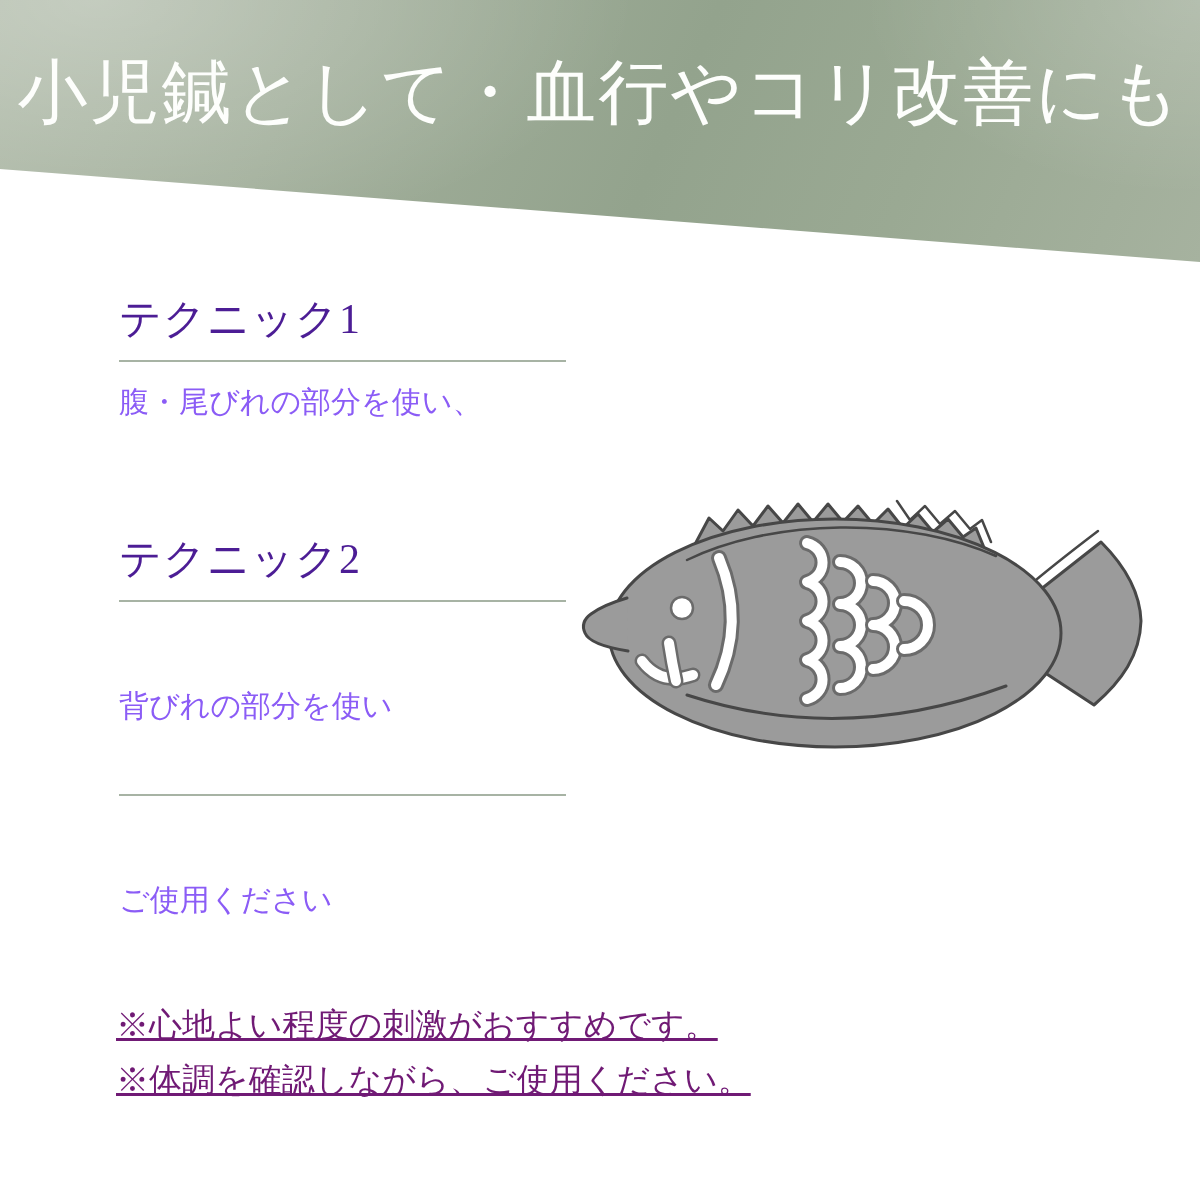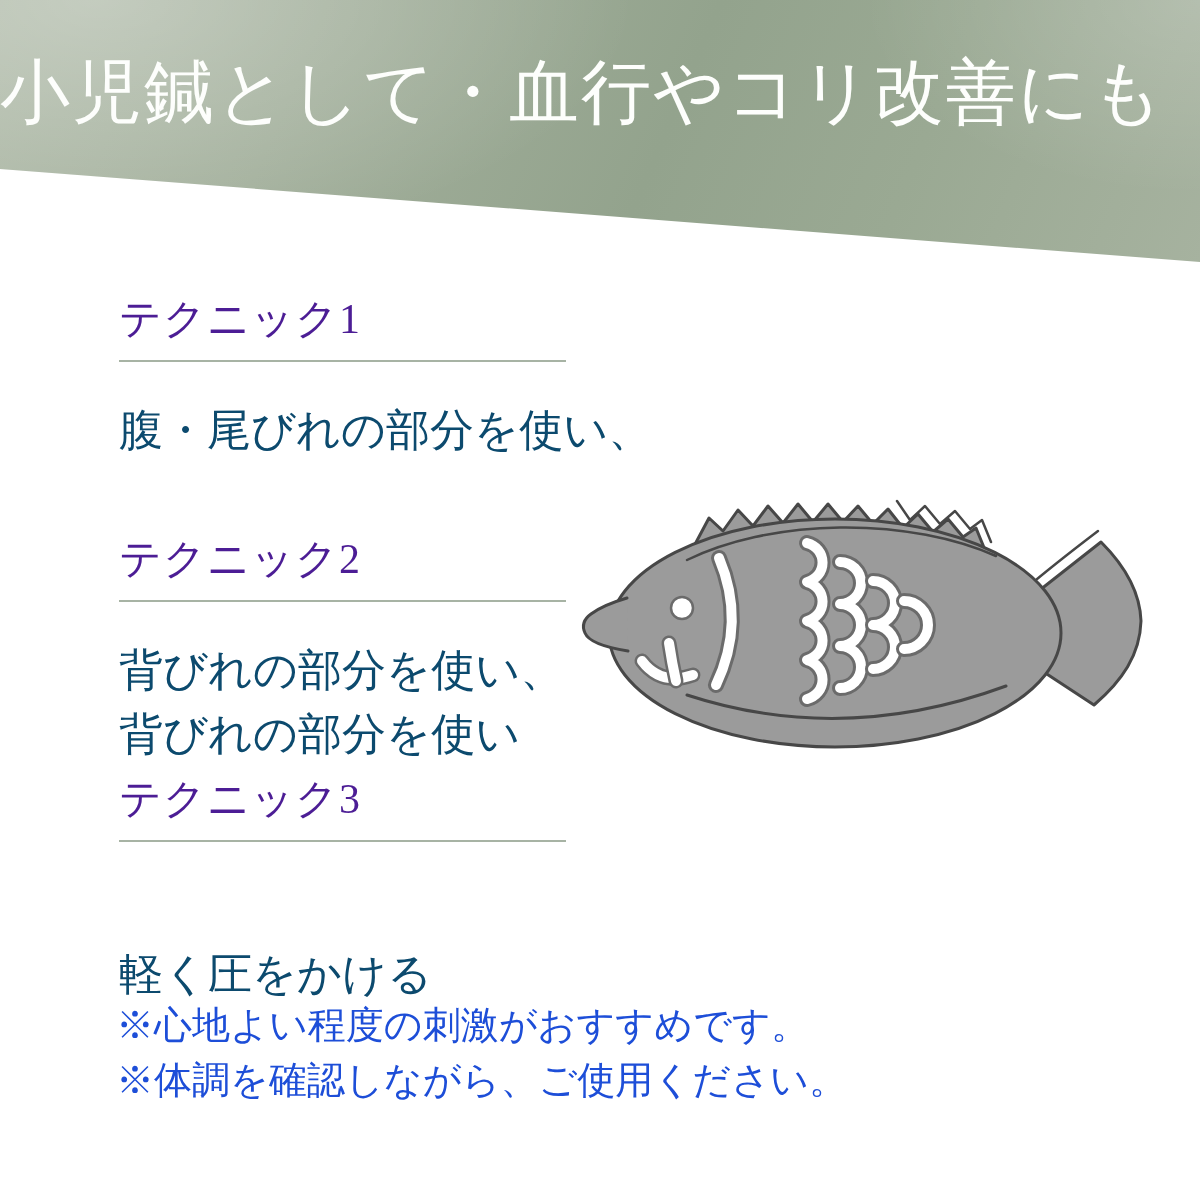--- a/index.html
+++ b/index.html
@@ -26,21 +26,21 @@
     background:
       radial-gradient(900px 420px at 8% 0%, rgba(255,255,255,0.30), rgba(255,255,255,0) 60%),
       radial-gradient(520px 300px at 100% 0%, rgba(255,255,255,0.20), rgba(255,255,255,0) 65%),
       linear-gradient(113deg, #aeb9a7 0%, #a2af9b 25%, #93a38d 55%, #9aa993 75%, #a6b29f 100%);
   }
   .banner-title {
     position: absolute;
     top: 56px;
     left: 0;
     width: 1200px;
-    text-align: left;
+    text-align: center;
     font-size: 70px;
     line-height: 1.05;
     letter-spacing: 2px;
     color: #fdfefc;
     white-space: nowrap;
   }
 
   
   .technique {
     position: absolute;
@@ -55,39 +55,40 @@
     letter-spacing: 1px;
     color: #4c1d95;
   }
   .rule {
     margin-top: 18px;
     width: 447px;
     height: 2px;
     background: #a7b3a4;
   }
   .technique p {
-    margin: 37px 0 0 0;
-    font-size: 44px;
+    margin: 8px 0 0 0;
+    font-size: 30px;
     line-height: 64px;
-    color: #0c4a6e;
+    color: #8b5cf6;
     white-space: nowrap;
   }
   #sec1 { top: 296px; }
   #sec2 { top: 536px; }
   #sec3 { top: 776px; }
 
   
   .notes {
     position: absolute;
     left: 116px;
     top: 998px;
-    font-size: 38px;
+    font-size: 33px;
     line-height: 55px;
-    color: #1d4ed8;
+    color: #701a75;
     white-space: nowrap;
+    text-decoration: underline;
   }
   .notes p { margin: 0; }
 
   
   .fish-wrap {
     position: absolute;
     left: 575px;
     top: 488px;
     width: 585px;
     height: 275px;
@@ -104,27 +105,26 @@
 
   <section class="technique" id="sec1">
     <h2>テクニック1</h2>
     <div class="rule"></div>
     <p><span> 腹・尾びれの部分を使い、</span><br></p>
   </section>
 
   <section class="technique" id="sec2">
     <h2>テクニック2</h2>
     <div class="rule"></div>
-    <p><span>背びれの部分を使い、</span><br><span>背びれの部分を使い</span></p>
+    <p><br><span>背びれの部分を使い</span></p>
   </section>
 
   <section class="technique" id="sec3">
-    <h2>テクニック3</h2>
     <div class="rule"></div>
-    <p><br><span>軽く圧をかける</span></p>
+    <p><br><span>ご使用ください</span></p>
   </section>
 
   <div class="fish-wrap">
     <svg viewBox="0 0 585 275" width="585" height="275">
       <g stroke-linejoin="round" stroke-linecap="round">
 
         <path d="M456,109 L526,54 C549,77 565,102 566,133 C565,167 547,193 519,217 L452,173 C446,152 447,130 456,109 Z" fill="#9b9b9b" stroke="#474747" stroke-width="3"></path>
         <path d="M449,102 C470,84 502,59 523,43" fill="none" stroke="#474747" stroke-width="2.5"></path>
 
         <path d="M118,60 L134,30 L148,43 L163,22 L178,38 L193,18 L208,35 L223,16 L238,34 L253,16 L268,34 L283,18 L298,36 L313,21 L328,40 L343,26 L358,44 L373,31 L388,49 L401,40 L410,62 L400,95 L130,95 Z" fill="#9b9b9b" stroke="#474747" stroke-width="3"></path>

